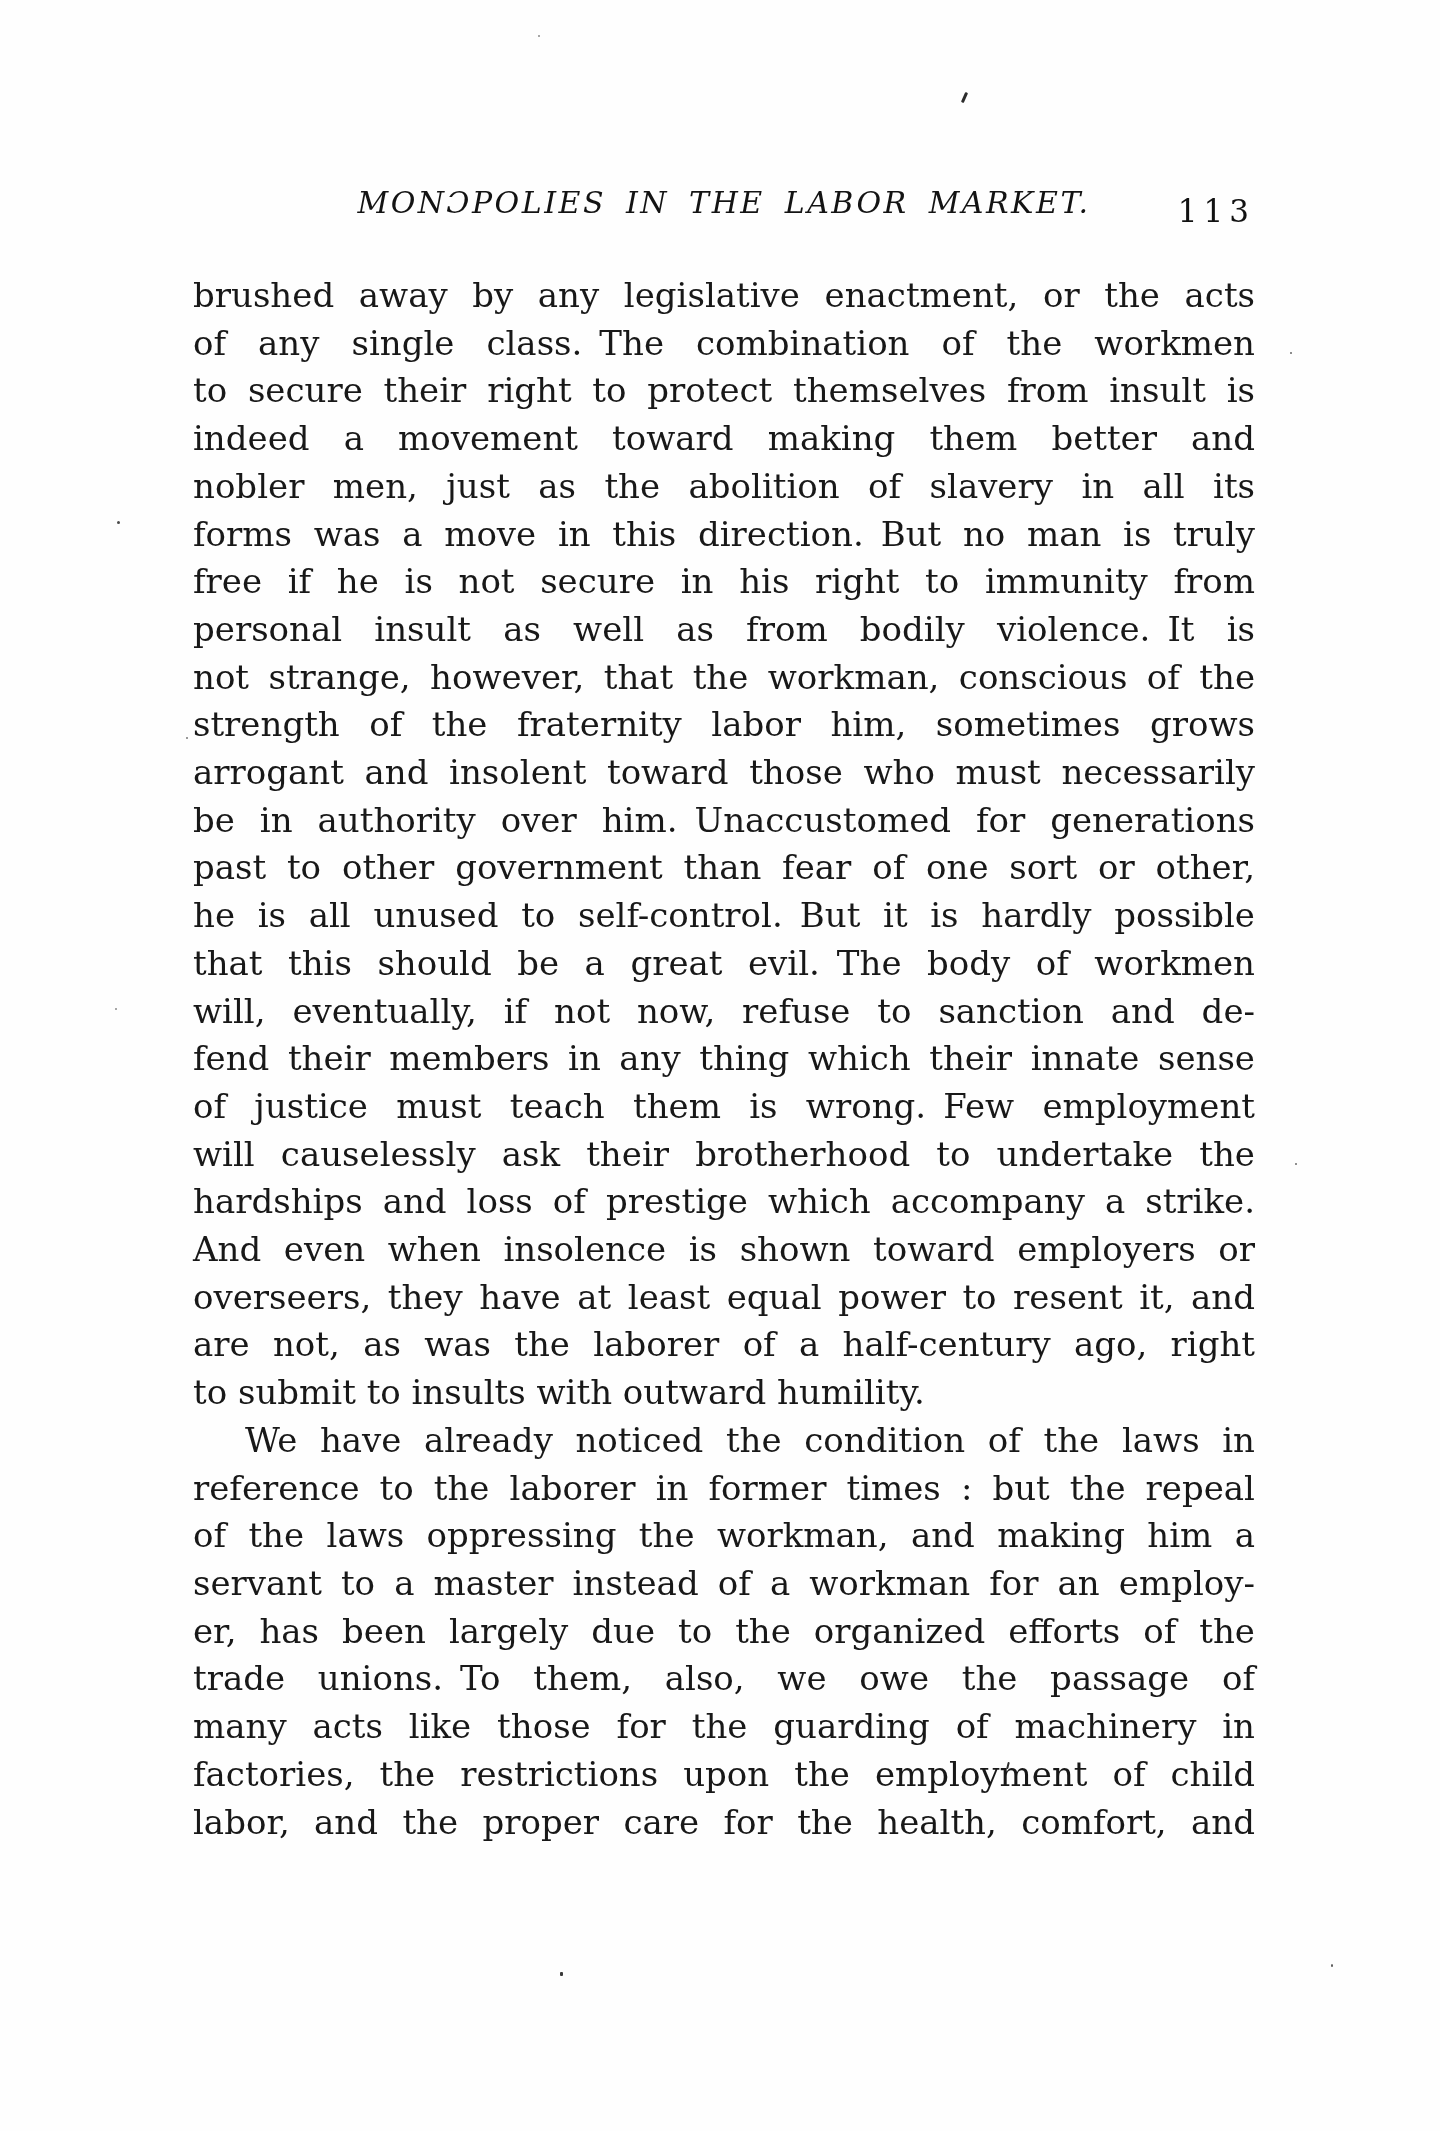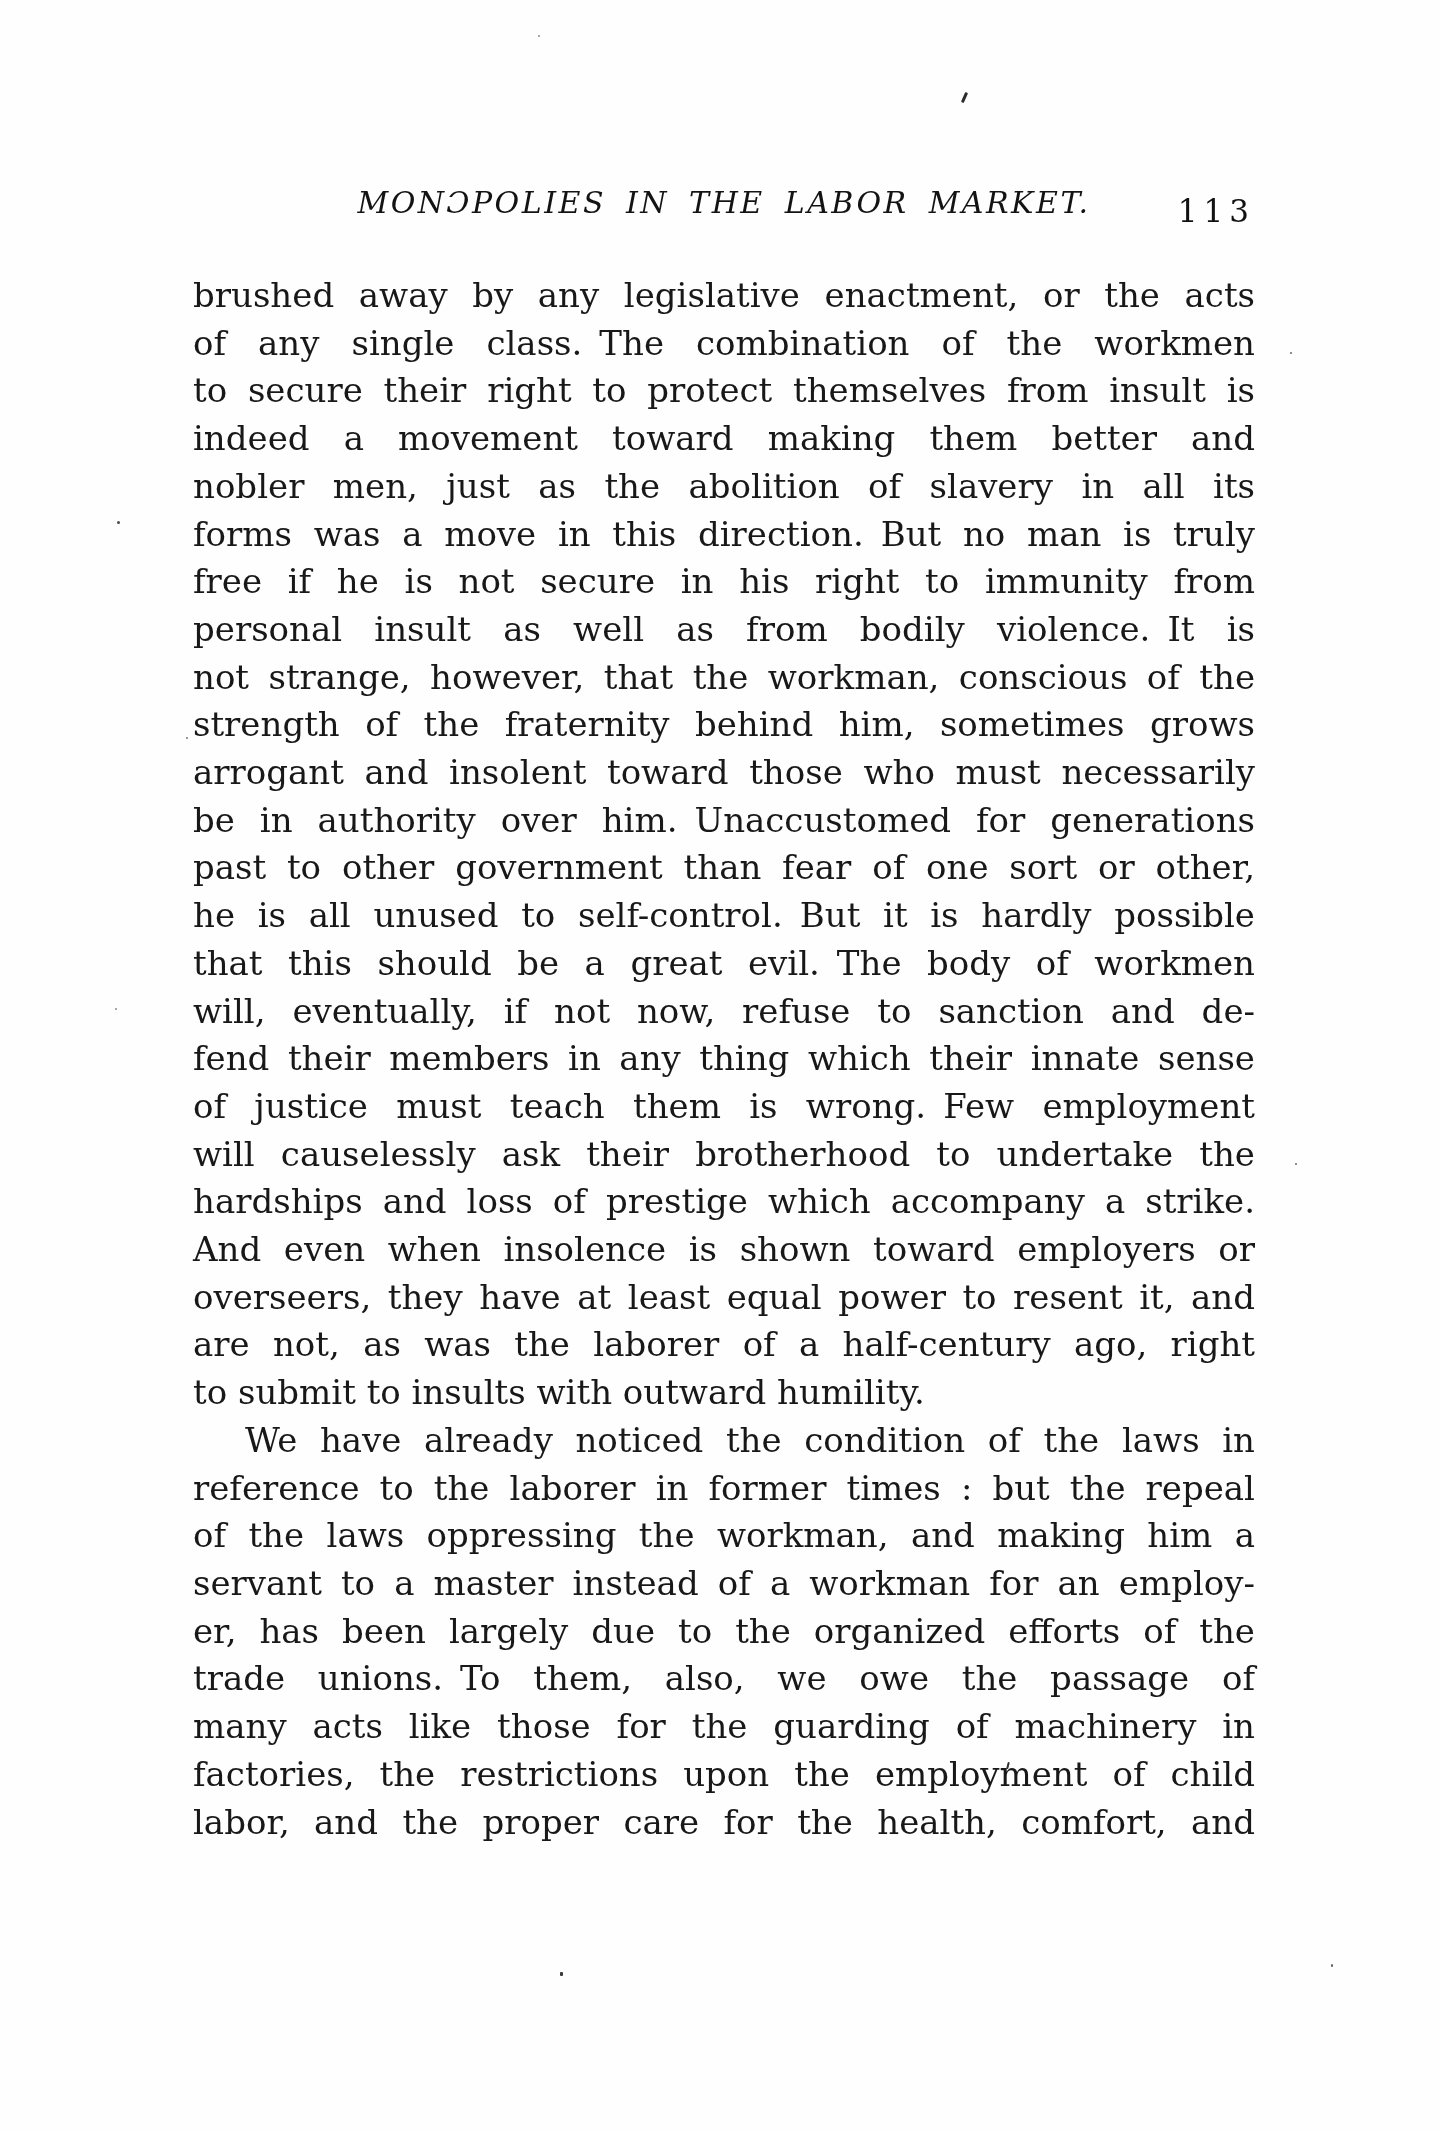--- a/index.html
+++ b/index.html
@@ -105,21 +105,21 @@
       <div class="paragraph">
         <div class="line">brushed away by any legislative enactment, or the acts</div>
         <div class="line">of any single class. The combination of the workmen</div>
         <div class="line">to secure their right to protect themselves from insult is</div>
         <div class="line">indeed a movement toward making them better and</div>
         <div class="line">nobler men, just as the abolition of slavery in all its</div>
         <div class="line">forms was a move in this direction. But no man is truly</div>
         <div class="line">free if he is not secure in his right to immunity from</div>
         <div class="line">personal insult as well as from bodily violence. It is</div>
         <div class="line">not strange, however, that the workman, conscious of the</div>
-        <div class="line">strength of the fraternity behind him, sometimes grows</div>
+        <div class="line">strength of the fraternity labor him, sometimes grows</div>
         <div class="line">arrogant and insolent toward those who must necessarily</div>
         <div class="line">be in authority over him. Unaccustomed for generations</div>
         <div class="line">past to other government than fear of one sort or other,</div>
         <div class="line">he is all unused to self-control. But it is hardly possible</div>
         <div class="line">that this should be a great evil. The body of workmen</div>
         <div class="line">will, eventually, if not now, refuse to sanction and de-</div>
         <div class="line">fend their members in any thing which their innate sense</div>
         <div class="line">of justice must teach them is wrong. Few employment</div>
         <div class="line">will causelessly ask their brotherhood to undertake the</div>
         <div class="line">hardships and loss of prestige which accompany a strike.</div>

